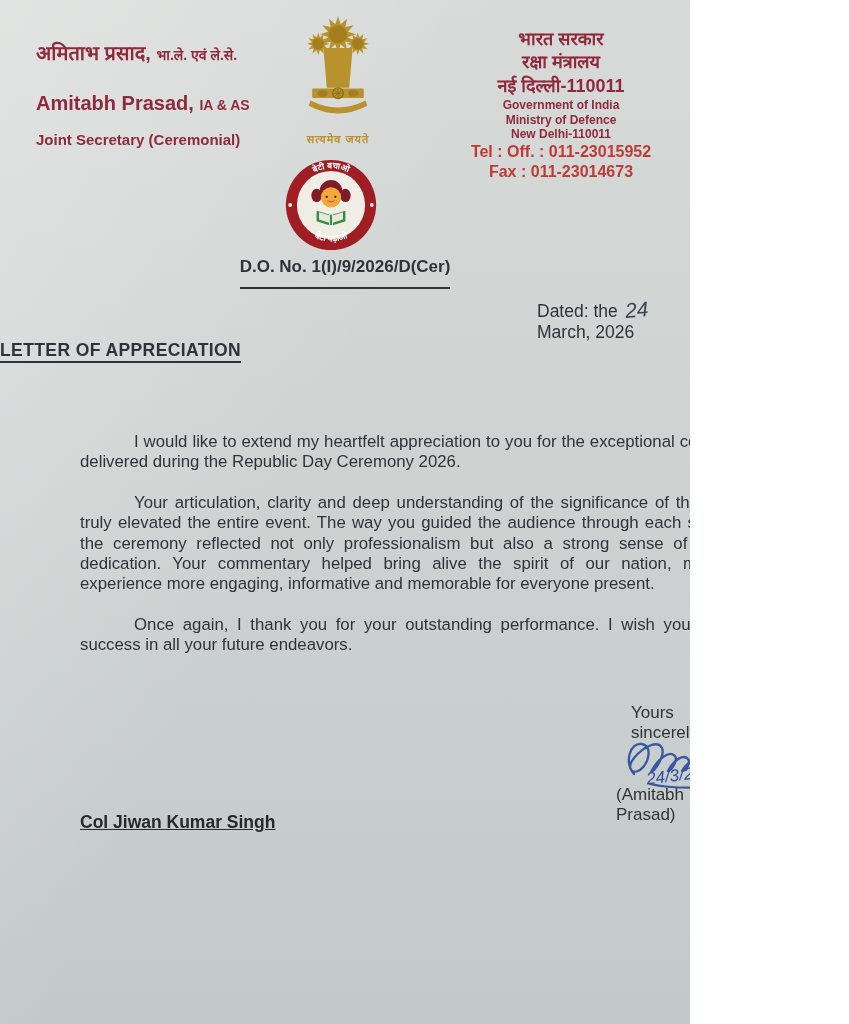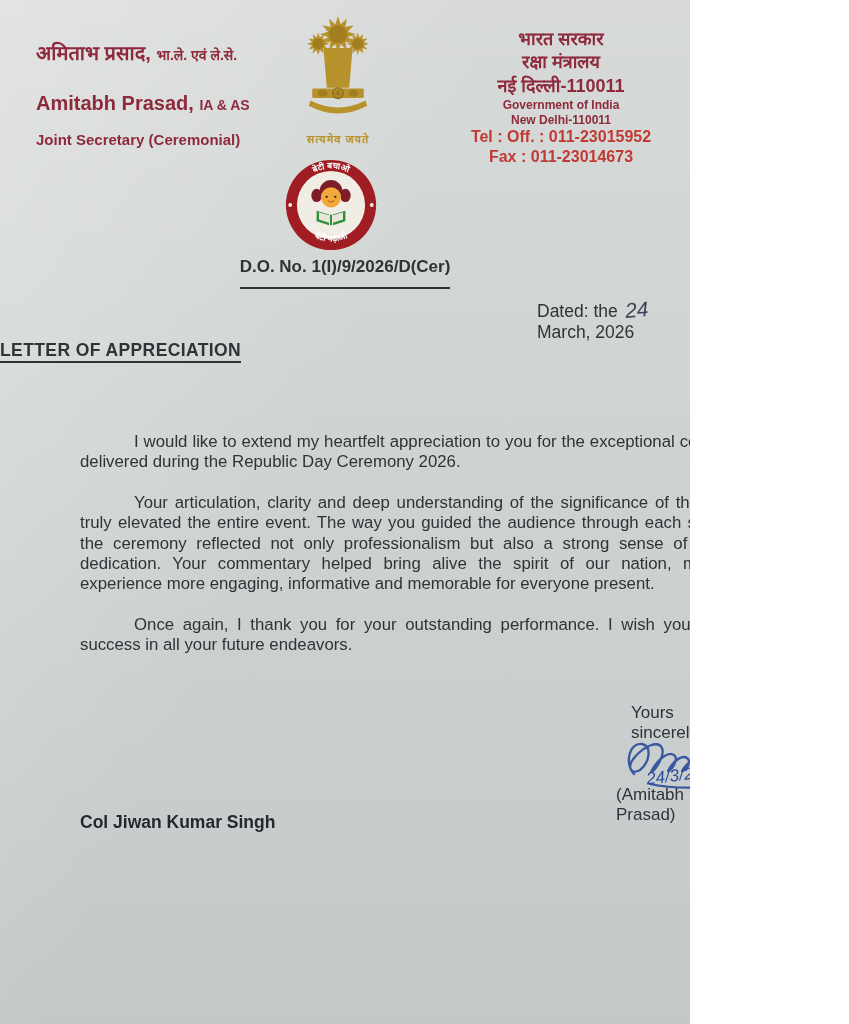--- a/index.html
+++ b/index.html
@@ -38,21 +38,21 @@
   .title-line{position:absolute;top:340px;left:0;width:100%;font-size:17.5px;font-weight:bold;letter-spacing:.4px;color:#2f3336;}
   .title-line span{border-bottom:2px solid #2f3336;padding-bottom:1px;}
   
   .body-block{position:absolute;top:428px;left:80px;width:692px;font-size:16.8px;line-height:20.4px;text-align:justify;color:#2f3336;}
   .body-block p{margin:4px 0 20px 0;text-indent:54px;}
   
   .valediction{position:absolute;top:703px;left:631px;font-size:17px;color:#2f3336;}
   .sig-wrap{position:absolute;top:728px;left:620px;width:182px;height:78px;z-index:2;}
   .sig-date{position:absolute;left:26px;top:37px;color:#2e4d9e;font-size:17px;font-style:italic;transform:rotate(-7deg);white-space:nowrap;}
   .signatory{position:absolute;top:785px;left:616px;font-size:17px;color:#2f3336;z-index:1;}
-  .addressee{position:absolute;top:812px;left:80px;font-size:17.5px;font-weight:bold;color:#26292c;}
+  .addressee{position:absolute;top:812px;left:80px;font-size:17.5px;font-weight:bold;color:#26292c;text-decoration:underline;}
 </style>
 </head>
 <body>
 
 <div class="page">
 
   <div class="lh-left">
     <div class="hi-name">
       <span>अमिताभ प्रसाद,</span>
       <span class="hi-service">भा.ले. एवं ले.से.</span>
@@ -117,20 +117,21 @@
       <path d="M62.5,57.5 L52,60.8 L52,68.5 L62.5,65.2 Z" fill="#e9e7db"></path>
       <rect x="49" y="60" width="2" height="11" fill="#2f8f3a"></rect>
     </svg>
   </div>
 
   <div class="lh-right">
     <div class="hi">भारत सरकार</div>
     <div class="hi">रक्षा मंत्रालय</div>
     <div class="hi">नई दिल्ली-110011</div>
     <div class="en">Government of India</div>
+    <div class="en">Ministry of Defence</div>
     <div class="en">New Delhi-110011</div>
     <div class="contact">Tel : Off. : 011-23015952</div>
     <div class="contact">Fax : 011-23014673</div>
   </div>
 
   <div class="ref-line">
     <span>D.O. No. 1(I)/9/2026/D(Cer)</span>
   </div>
 
   <div class="date-line">

